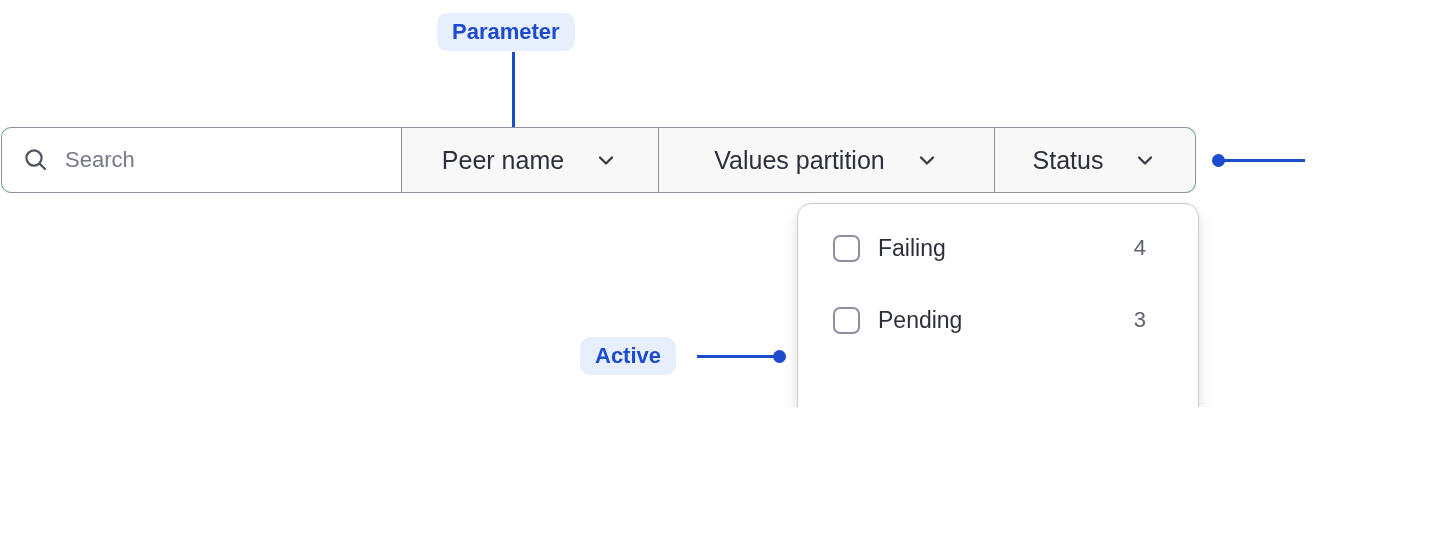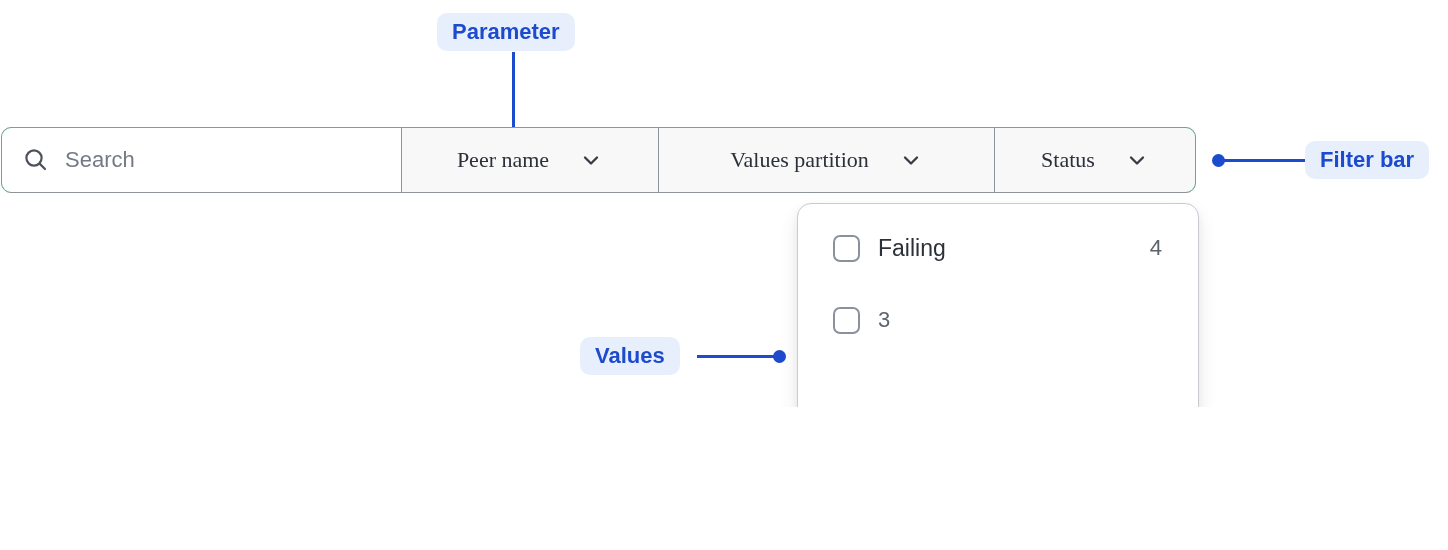--- a/index.html
+++ b/index.html
@@ -75,35 +75,35 @@
   .fb-search input::placeholder{color:var(--placeholder);opacity:1;}
   .fb-dd{
     display:flex;align-items:center;justify-content:center;
     gap:30px;
     background:var(--section-bg);
     border-right:1.5px solid var(--bar-border);
     cursor:pointer;
   }
   .fb-dd:last-child{border-right:none;}
   .fb-dd .dd-label{
-    font-size:22px;color:var(--dark-text);font-family:Liberation Serif, serif;
+    font-size:25px;color:var(--dark-text);
   }
   .fb-dd svg{display:block;}
   .dd-peer{width:257px;flex:none;}
   .dd-cluster{width:336px;flex:none;}
   .dd-status{flex:1;}
   
   .panel{
     position:absolute;left:797px;top:203px;
     width:402px;height:302px;
     background:#fff;
     border:1px solid var(--panel-border);
     border-radius:14px;
     box-shadow:0 10px 18px rgba(60,65,90,0.12),0 3px 6px rgba(60,65,90,0.06);
-    padding:8px 0 6px 0;
+    padding:8px 16px 6px 0;
   }
   .opt-row{
     height:72px;
     display:flex;align-items:center;
     padding:0 36px 0 35px;
     cursor:pointer;
   }
   .checkbox{
     width:27px;height:27px;flex:none;
     border:2px solid var(--checkbox-border);
@@ -121,25 +121,24 @@
 </style>
 </head>
 <body>
 
 <div class="stage">
 
   <span class="badge badge-parameter">Parameter</span>
   <div class="conn line-parameter"></div>
   <div class="conn-dot dot-parameter"></div>
 
-  <span class="badge badge-filterbar">Filter bar</span>
   <div class="conn line-filterbar"></div>
   <div class="conn-dot dot-filterbar"></div>
 
-  <span class="badge badge-values">Values</span>
+  <span class="badge badge-values">Active</span>
   <div class="conn line-values"></div>
   <div class="conn-dot dot-values"></div>
 
   <div class="filter-bar">
     <div class="fb-search">
       <svg width="26" height="26" viewBox="0 0 26 26">
         <circle cx="11" cy="11" r="7.6" fill="none" stroke="#4c515b" stroke-width="2.2"></circle>
         <line x1="16.6" y1="16.6" x2="22" y2="22" stroke="#4c515b" stroke-width="2.2" stroke-linecap="round"></line>
       </svg>
       <input type="text" placeholder="Search" style="">
@@ -172,17 +171,18 @@
     <div class="opt-row">
       <span class="checkbox"></span>
       <span class="opt-label">Failing</span>
       <span class="opt-count">4</span>
     </div>
 
 
 
     <div class="opt-row">
       <span class="checkbox"></span>
+      <span class="opt-label">Pending</span>
       <span class="opt-count">3</span>
     </div>
 
   </div>
 </div>
 
 </body></html>

